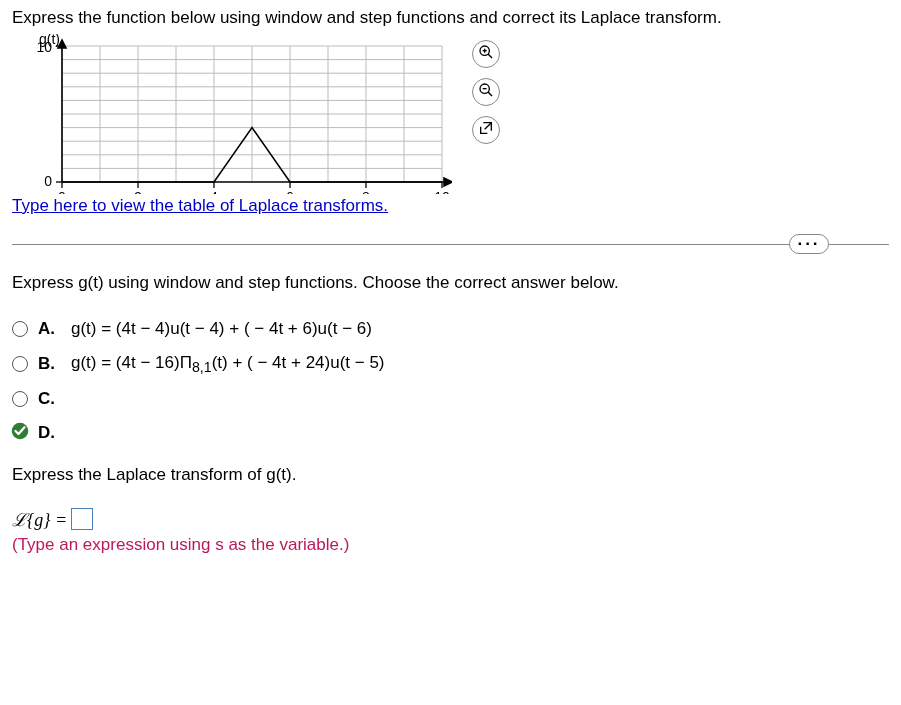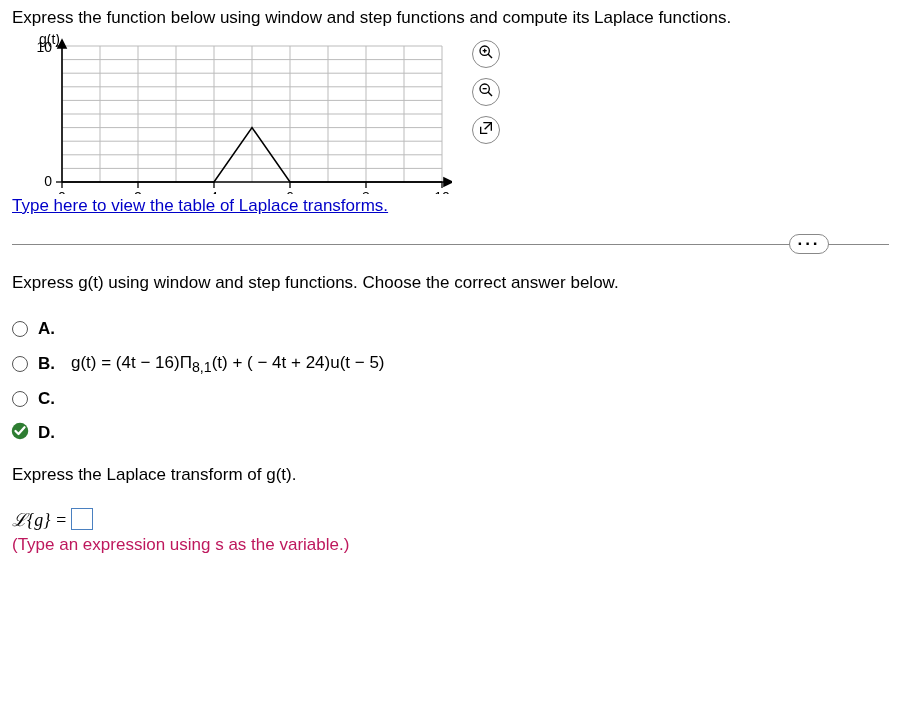--- a/index.html
+++ b/index.html
@@ -51,21 +51,21 @@
     .answer-row { display:flex; align-items:center; gap:4px; margin-bottom: 4px; }
     .lapl { font-family: 'Brush Script MT','Segoe Script',cursive; font-size: 18px; font-style: italic; }
     .answer-box {
       width: 22px; height: 22px; border: 1px solid #4a80c0; background:#fff;
     }
     .hint { color:#be185d; }
   </style>
 </head>
 <body>
 
-<div class="question-text">Express the function below using window and step functions and compute its Laplace functions.</div>
+<div class="question-text">Express the function below using window and step functions and correct its Laplace transform.</div>
 
 <div class="chart-row">
   <div class="chart-wrap">
     <svg class="chart-svg" width="440" height="160" viewBox="0 0 440 160">
 
       <g transform="translate(50,12)">
 
         <g stroke="#bbb" stroke-width="1">
 
           <line x1="0" y1="0" x2="380" y2="0"></line>
@@ -166,20 +166,21 @@
 <div class="divider-row">
   <div class="dots-badge">···</div>
 </div>
 
 <div class="q2">Express g(t) using window and step functions. Choose the correct answer below.</div>
 
 <div class="options">
   <div class="opt-row">
     <div class="radio-outer"></div>
     <span class="opt-letter">A.</span>
+    <span class="math">g(t) = (4t − 4)u(t − 4) + ( − 4t + 6)u(t − 6)</span>
   </div>
   <div class="opt-row">
     <div class="radio-outer"></div>
     <span class="opt-letter">B.</span>
     <span class="math">g(t) = (4t − 16)Π<sub>8,1</sub>(t) + ( − 4t + 24)u(t − 5)</span>
   </div>
   <div class="opt-row">
     <div class="radio-outer"></div>
     <span class="opt-letter">C.</span>
   </div>

